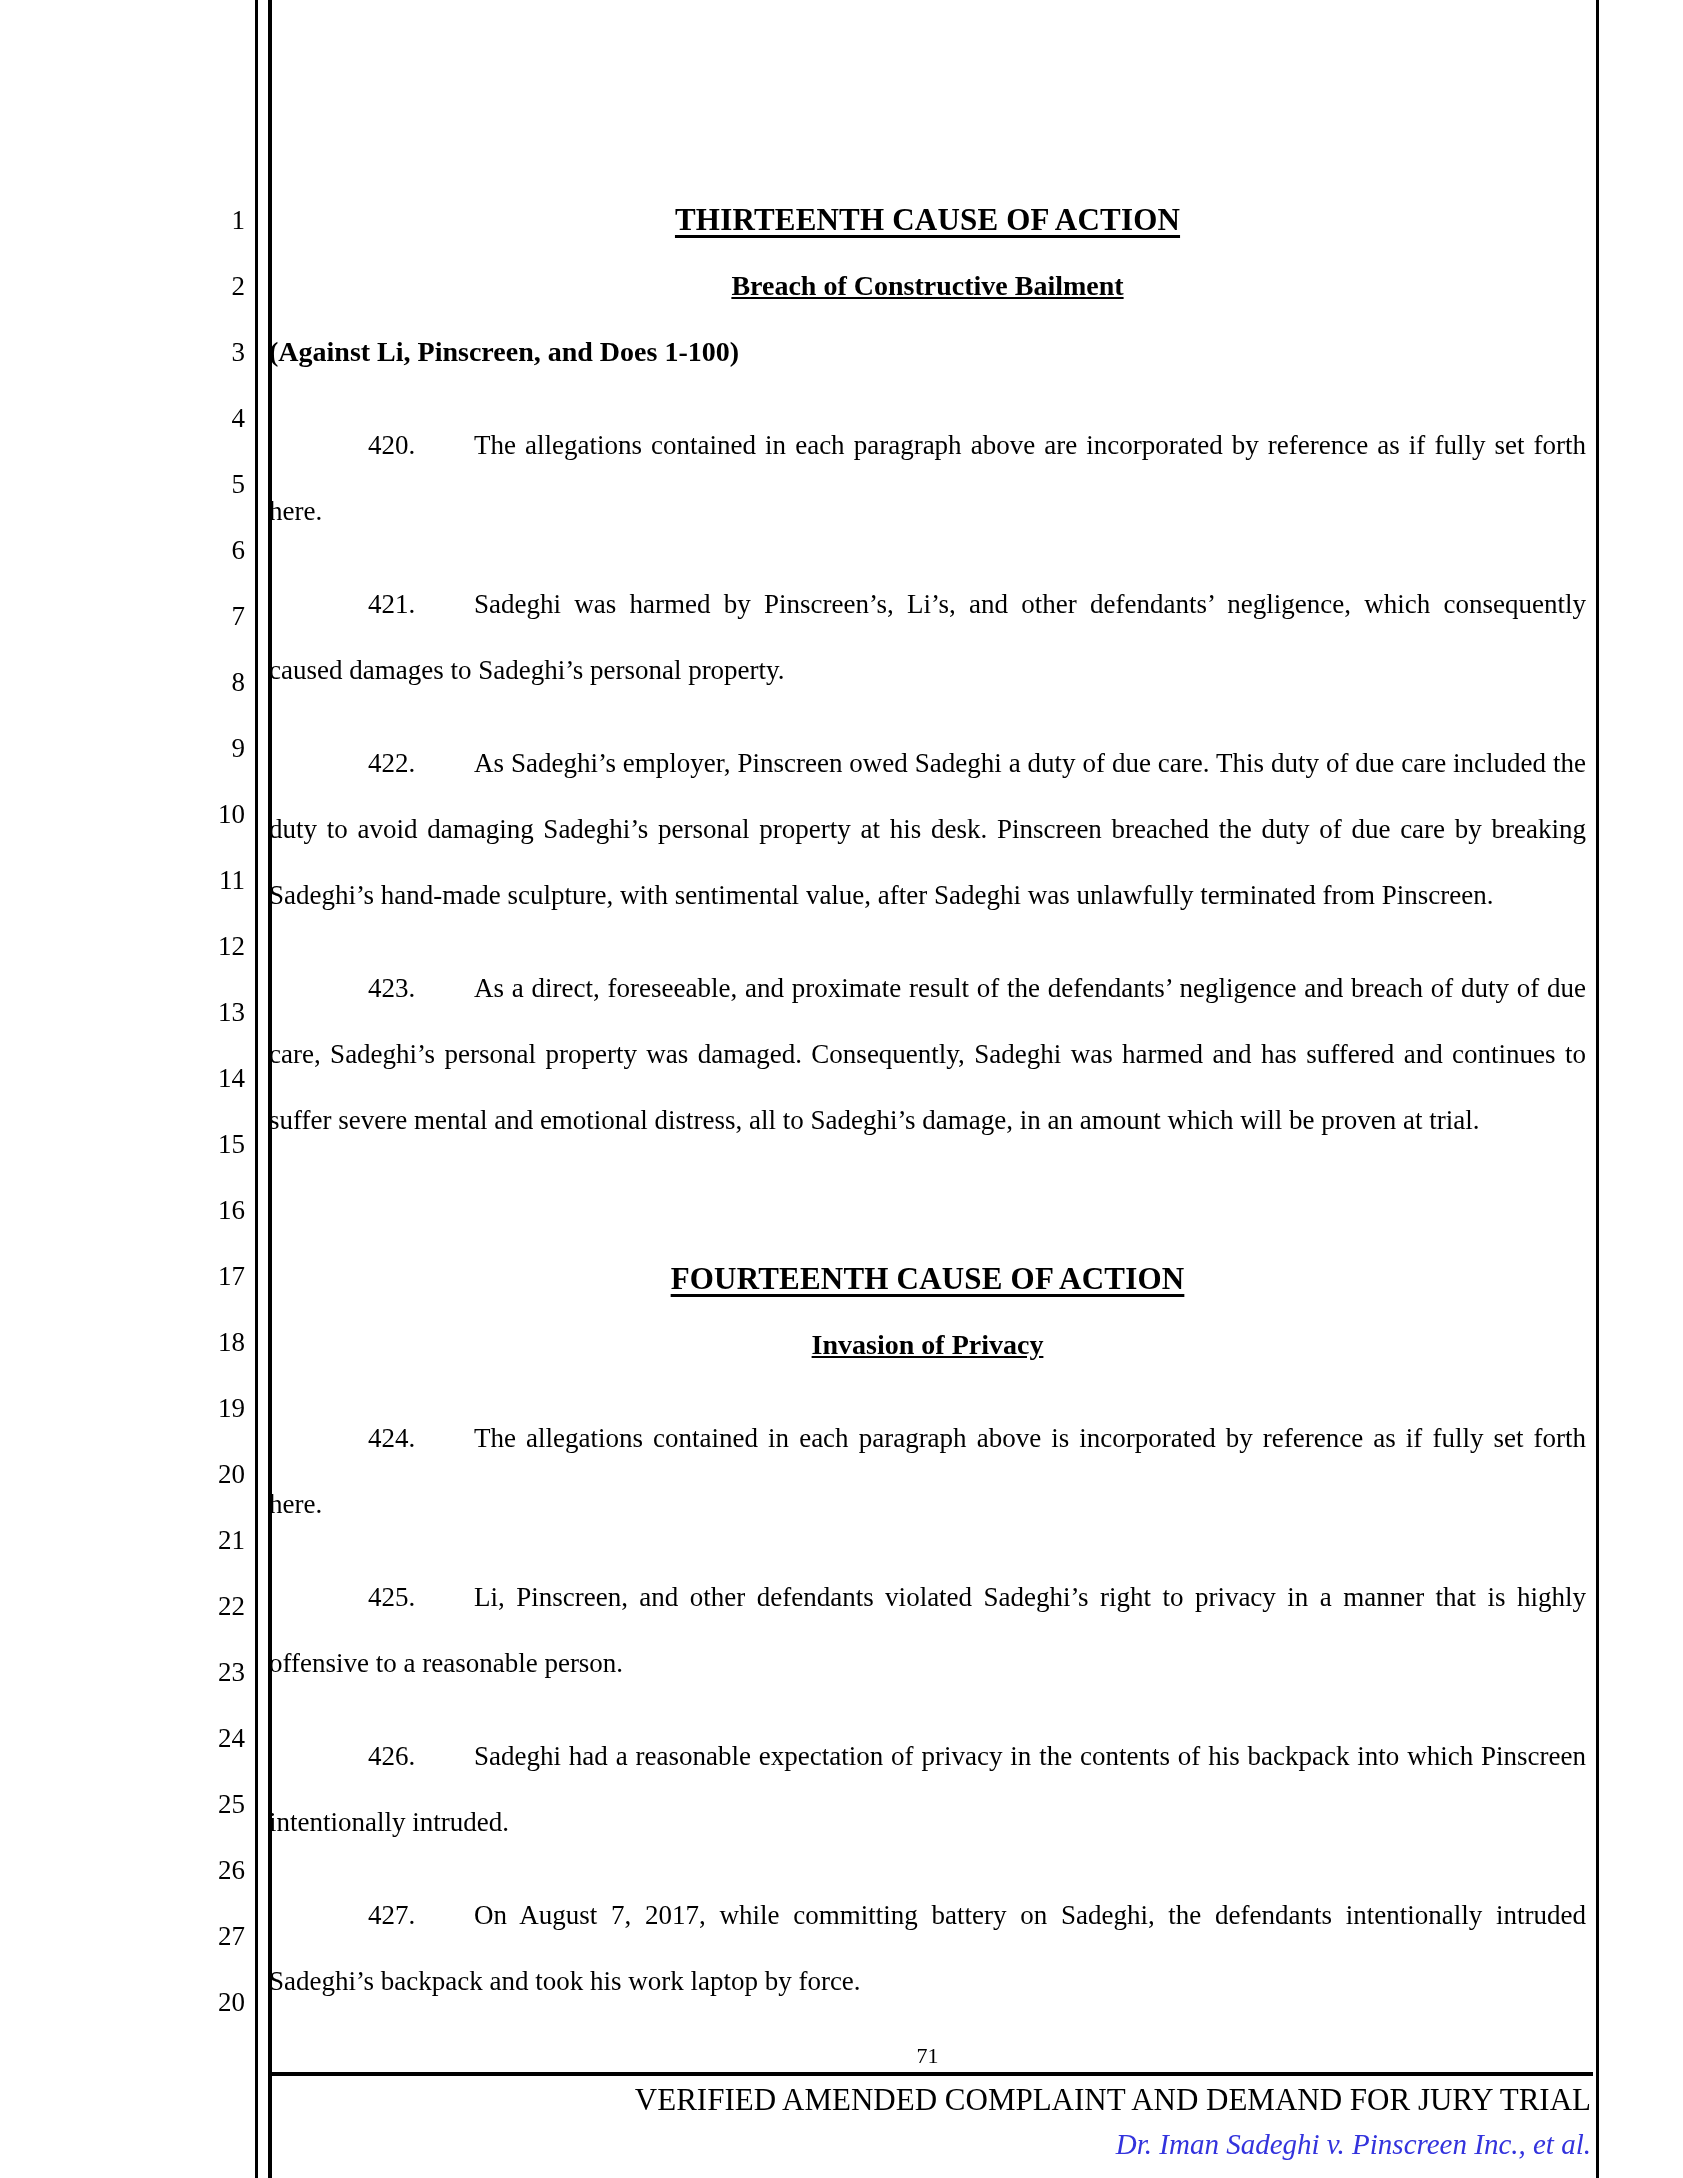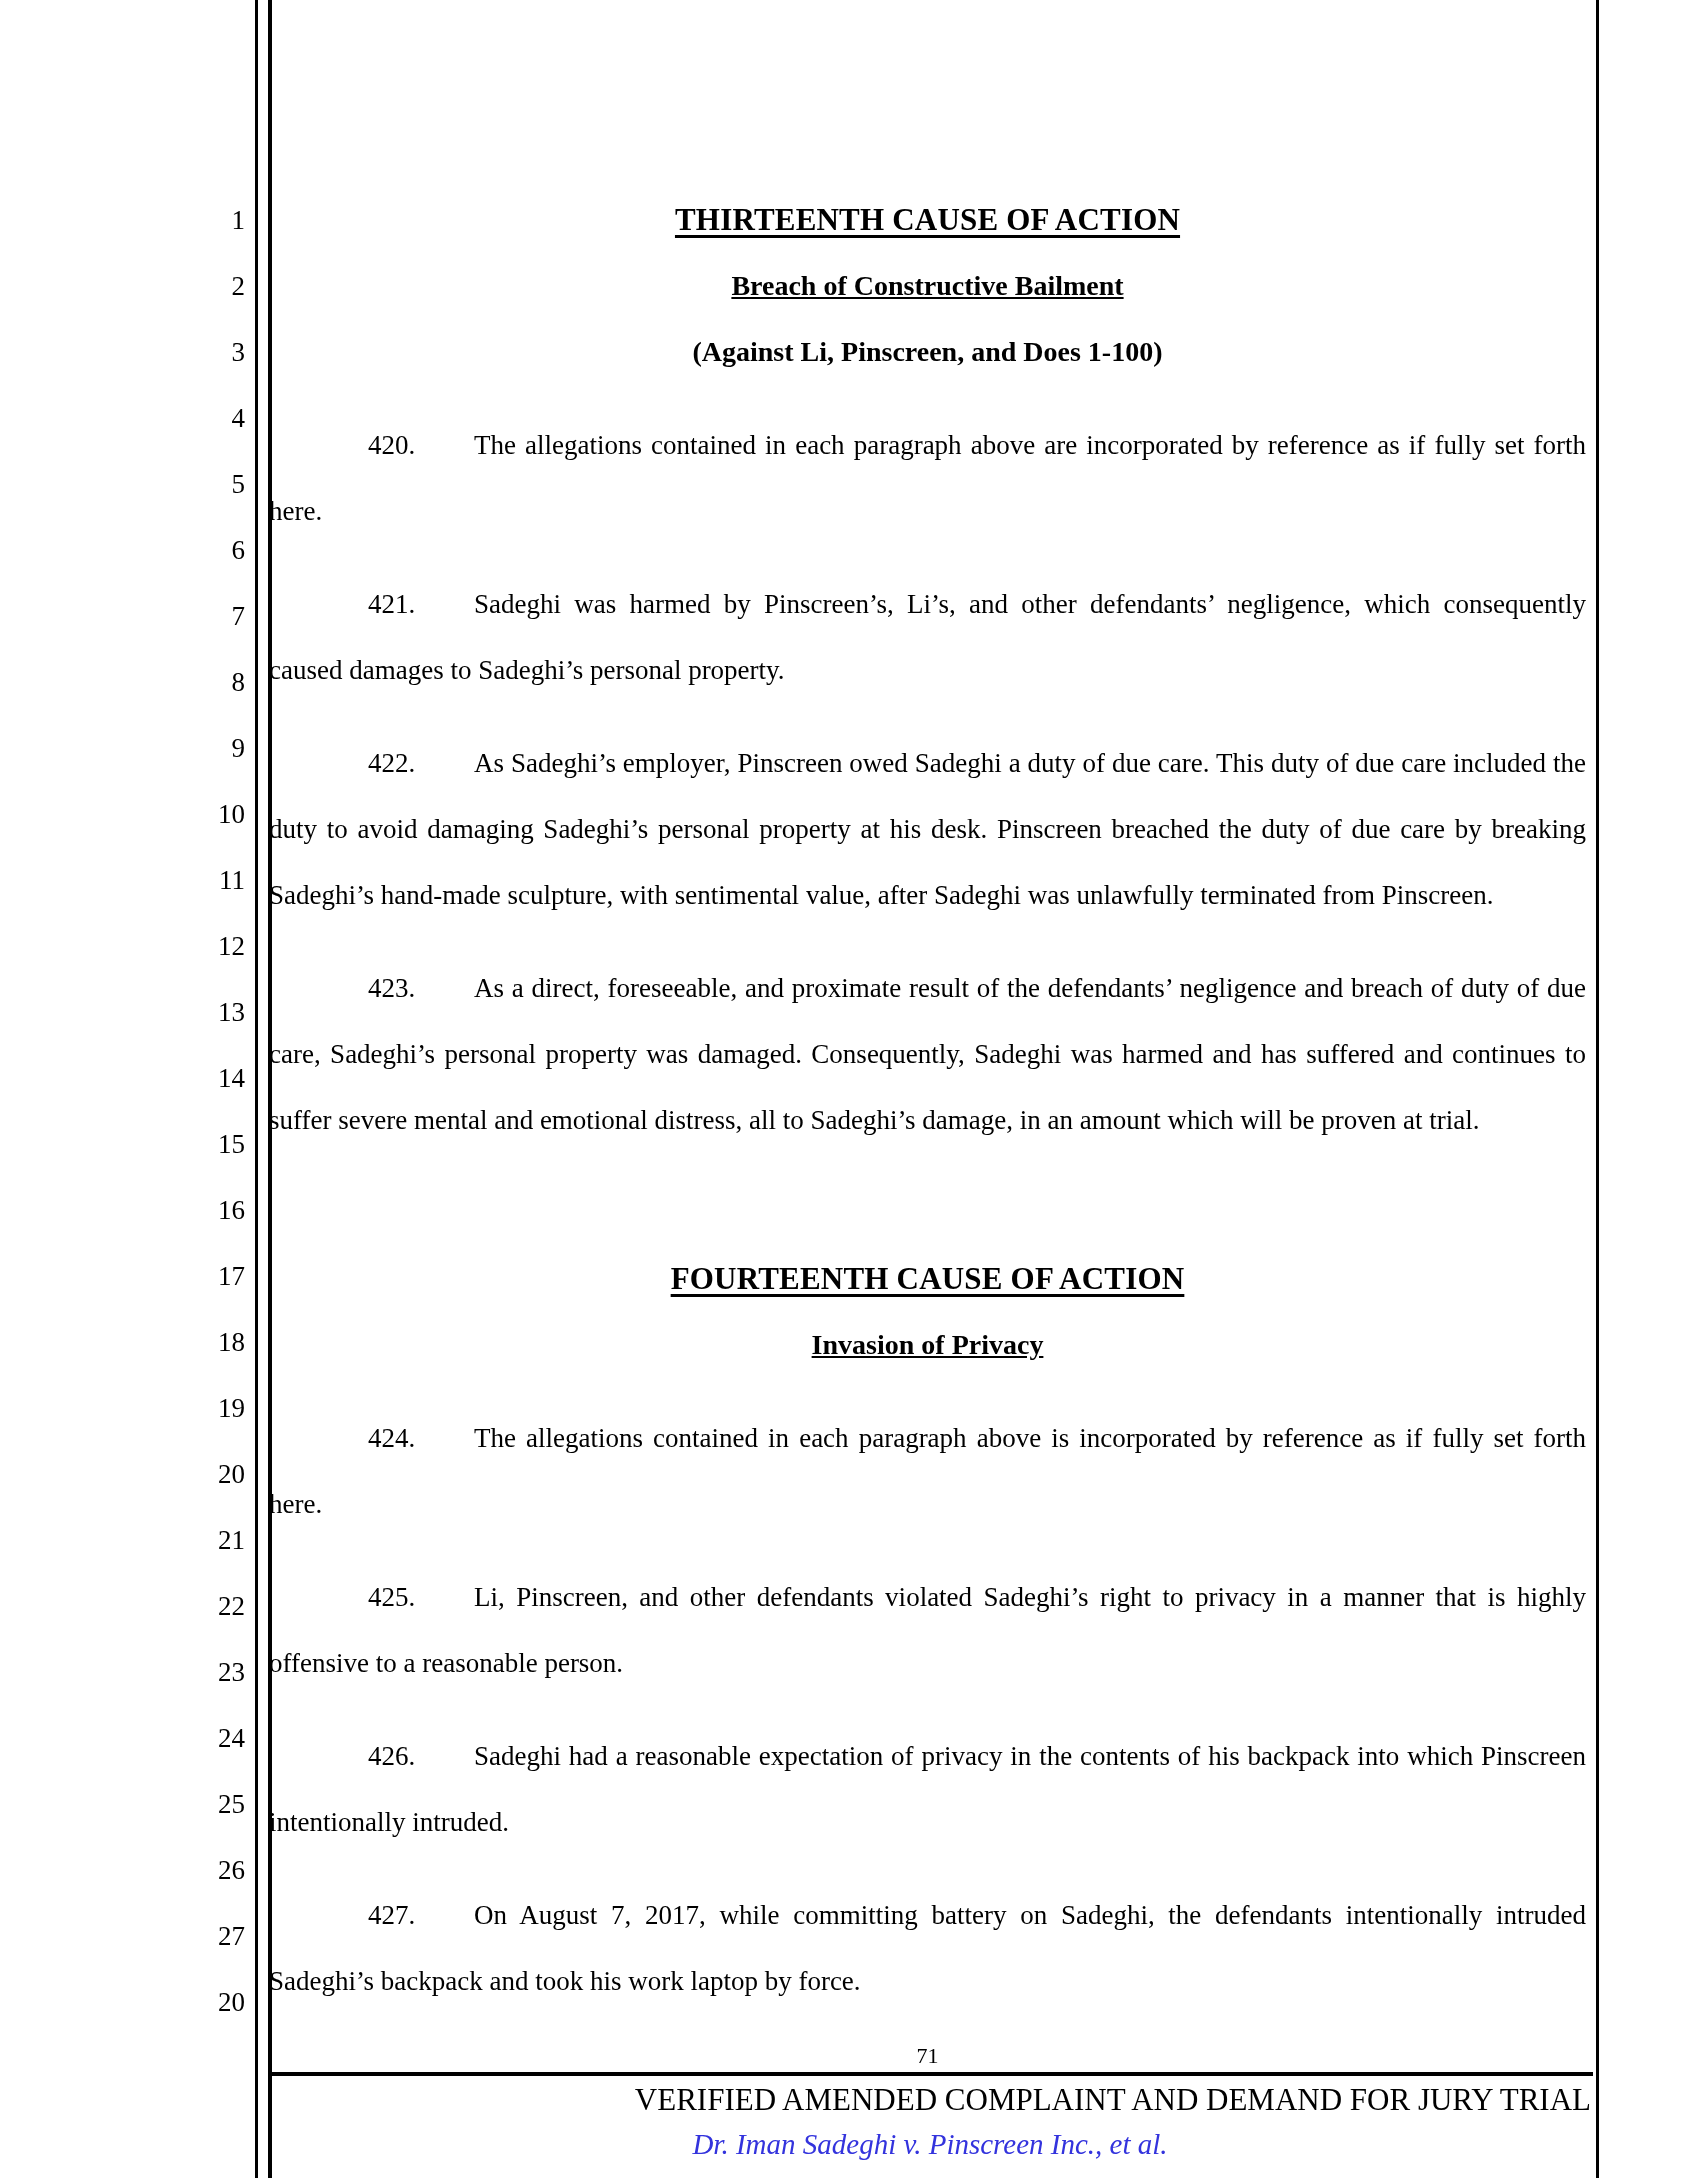--- a/index.html
+++ b/index.html
@@ -73,21 +73,21 @@
     text-underline-offset: 5px;
     letter-spacing: 0.2px;
   }
   .heading-sub {
     text-align: center;
     font-weight: bold;
     font-size: 28px;
     text-decoration: underline;
   }
   .heading-against {
-    text-align: center;
+    text-align: left;
     font-weight: bold;
     font-size: 28px;
   }
   .para {
     text-align: justify;
     text-justify: inter-word;
     text-indent: 99px;
   }
   .para .num {
     display: inline-block;
@@ -121,21 +121,21 @@
     text-align: right;
     font-size: 31px;
     line-height: 42px;
     color: #000000;
   }
   .footer-caption {
     position: absolute;
     left: 269px;
     top: 2125px;
     width: 1322px;
-    text-align: center;
+    text-align: right;
     font-size: 29px;
     line-height: 38px;
     font-style: italic;
   }
 </style>
 </head>
 <body>
 
 <div class="page">
 

